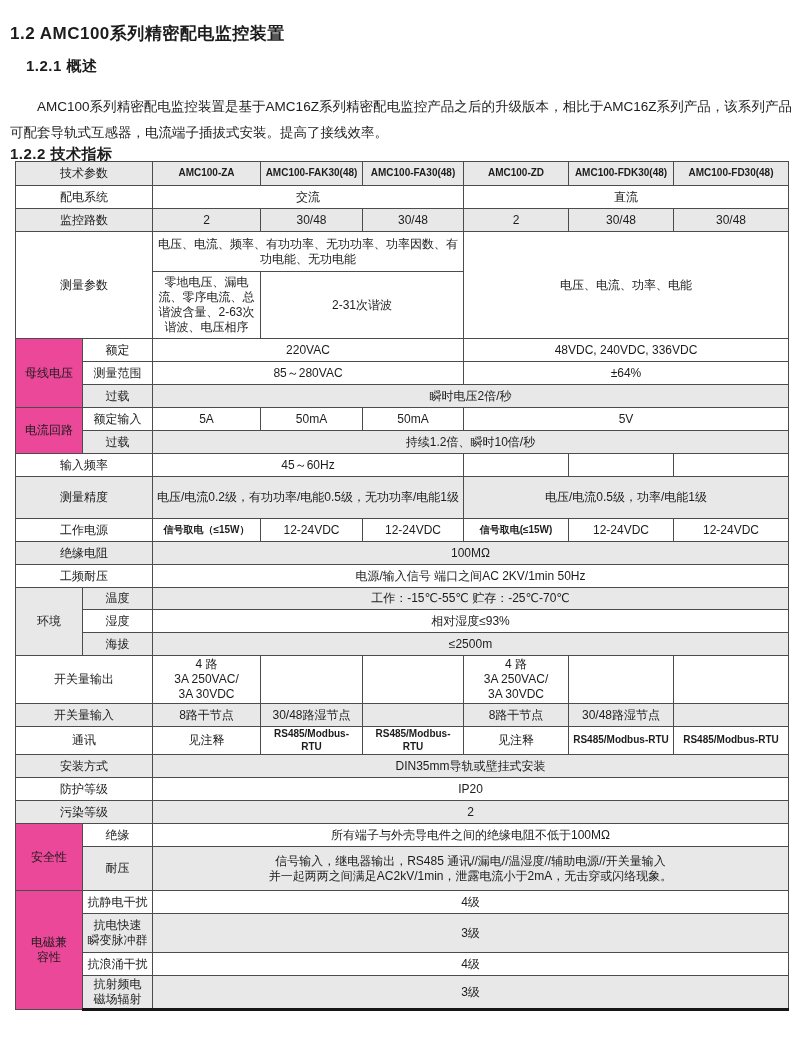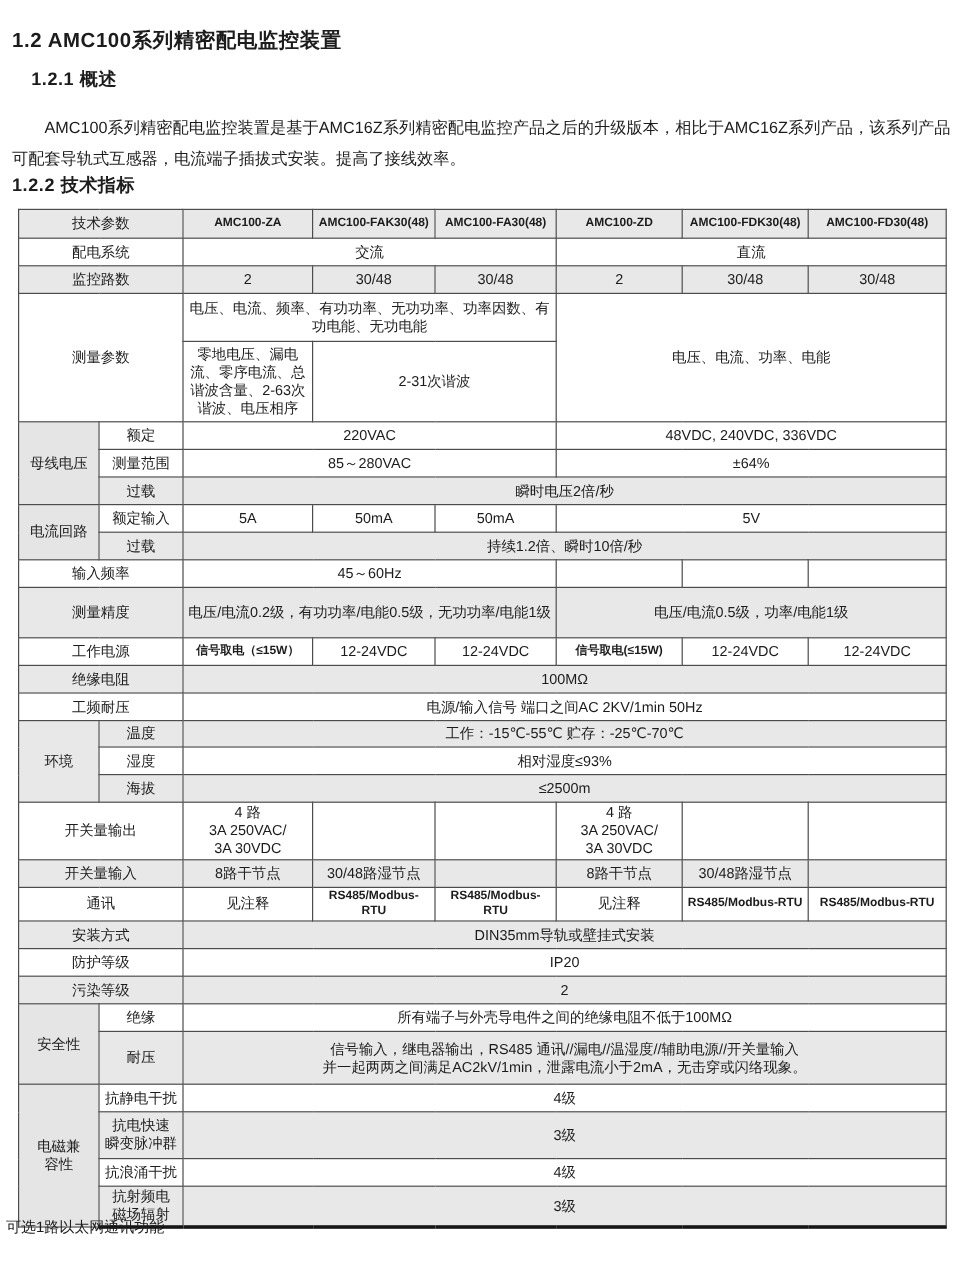--- a/index.html
+++ b/index.html
@@ -8,29 +8,29 @@
     width:800px; height:1057px; background:#ffffff; position:relative;
     font-family:"Liberation Sans","DejaVu Sans",sans-serif; color:#1c1c1c;
   }
   .h1 { position:absolute; left:10px; top:22px; font-size:17px; font-weight:bold; letter-spacing:.5px; }
   .h2a { position:absolute; left:10px; top:57px; font-size:15px; font-weight:bold; letter-spacing:.5px;margin-left:16px; }
   .para { position:absolute; left:10px; top:82px; width:782px; font-size:13.5px; line-height:26px;
           text-indent:2em; text-align:justify;margin-top:12px; }
   .h2b { position:absolute; left:10px; top:145px; font-size:15px; font-weight:bold; letter-spacing:.5px; }
 
   table.spec {
-    position:absolute; left:15px; top:174px; width:773px;
+    position:absolute; left:15px; top:161px; width:773px;
     border-collapse:collapse; table-layout:fixed; font-size:12px;
   }
   table.spec td {
     border:1px solid #4c4c4c; text-align:center; vertical-align:middle;
     padding:1px 3px; overflow:hidden; line-height:1.25;
   }
   tr.g td { background:#e8e8e8; }
-  td.grp { background:#e5e5e5; }
+  td.grp { background:#ec4899; }
   td.lt { text-align:left; padding-left:6px; }
   td.pl { white-space:pre-line; }
   td.sm { font-size:10px; padding:1px 1px;font-weight:bold; }
   tr.last td { border-bottom:3px solid #161616; }
 
   .note { position:absolute; left:5px; top:1013px; width:792px; font-size:12.5px; line-height:21px; }
 </style>
 </head>
 <body>
 
@@ -240,14 +240,13 @@
   </tr>
   <tr class="g last" style="height:27px">
     <td class="pl">抗射频电
 磁场辐射</td>
     <td colspan="6">3级</td>
   </tr>
 </tbody>
   </table>
 
 <div class="note">
-  <div>可选1路以太网通讯功能</div>
 </div>
 
 </body></html>

